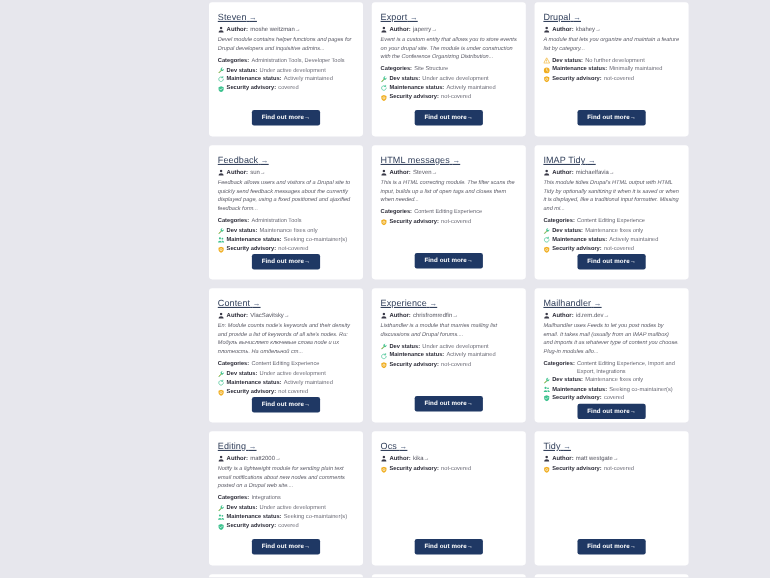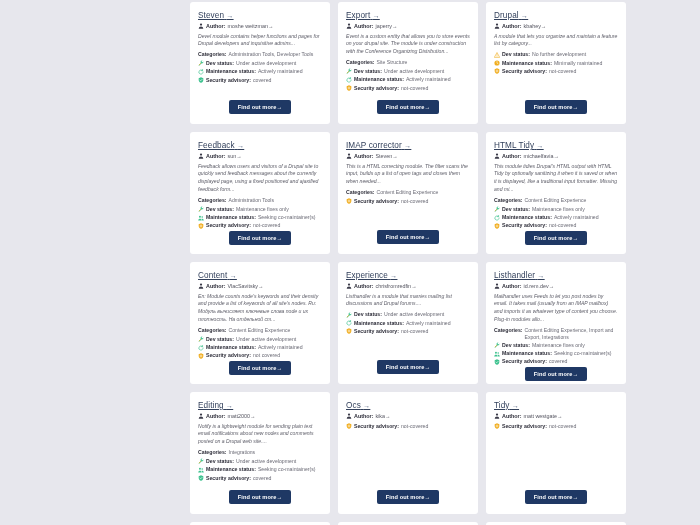--- a/index.html
+++ b/index.html
@@ -310,21 +310,21 @@
             </span>
             <span class="meta-label">Security advisory:</span>
             <span class="meta-val">not-covered</span>
           </div>
         </div>
         <div class="btn-wrap">
           <button class="btn">Find out more→</button>
         </div>
       </div>
       <div class="card">
-        <a class="card-title" href="#"><span>IMAP corrector</span> <span class="arw">→</span></a>
+        <a class="card-title" href="#"><span>HTML messages</span> <span class="arw">→</span></a>
         <div class="author-row">
           <span class="ico">
             <svg viewBox="0 0 16 16">
               <circle cx="8" cy="4" r="3" fill="#3a3a48"></circle>
               <path d="M2 15c0-3.3 2.7-5.5 6-5.5s6 2.2 6 5.5z" fill="#3a3a48"></path>
             </svg>
           </span>
           <span class="author-label">Author:</span>
           <span class="author-name"><span>Steven</span><span>→</span></span>
         </div>
@@ -343,21 +343,21 @@
             </span>
             <span class="meta-label">Security advisory:</span>
             <span class="meta-val">not-covered</span>
           </div>
         </div>
         <div class="btn-wrap">
           <button class="btn">Find out more→</button>
         </div>
       </div>
       <div class="card">
-        <a class="card-title" href="#"><span>HTML Tidy</span> <span class="arw">→</span></a>
+        <a class="card-title" href="#"><span>IMAP Tidy</span> <span class="arw">→</span></a>
         <div class="author-row">
           <span class="ico">
             <svg viewBox="0 0 16 16">
               <circle cx="8" cy="4" r="3" fill="#3a3a48"></circle>
               <path d="M2 15c0-3.3 2.7-5.5 6-5.5s6 2.2 6 5.5z" fill="#3a3a48"></path>
             </svg>
           </span>
           <span class="author-label">Author:</span>
           <span class="author-name"><span>michaelfavia</span><span>→</span></span>
         </div>
@@ -498,21 +498,21 @@
             </span>
             <span class="meta-label">Security advisory:</span>
             <span class="meta-val">not-covered</span>
           </div>
         </div>
         <div class="btn-wrap">
           <button class="btn">Find out more→</button>
         </div>
       </div>
       <div class="card">
-        <a class="card-title" href="#"><span>Listhandler</span> <span class="arw">→</span></a>
+        <a class="card-title" href="#"><span>Mailhandler</span> <span class="arw">→</span></a>
         <div class="author-row">
           <span class="ico">
             <svg viewBox="0 0 16 16">
               <circle cx="8" cy="4" r="3" fill="#3a3a48"></circle>
               <path d="M2 15c0-3.3 2.7-5.5 6-5.5s6 2.2 6 5.5z" fill="#3a3a48"></path>
             </svg>
           </span>
           <span class="author-label">Author:</span>
           <span class="author-name"><span>id.rem.dev</span><span>→</span></span>
         </div>

